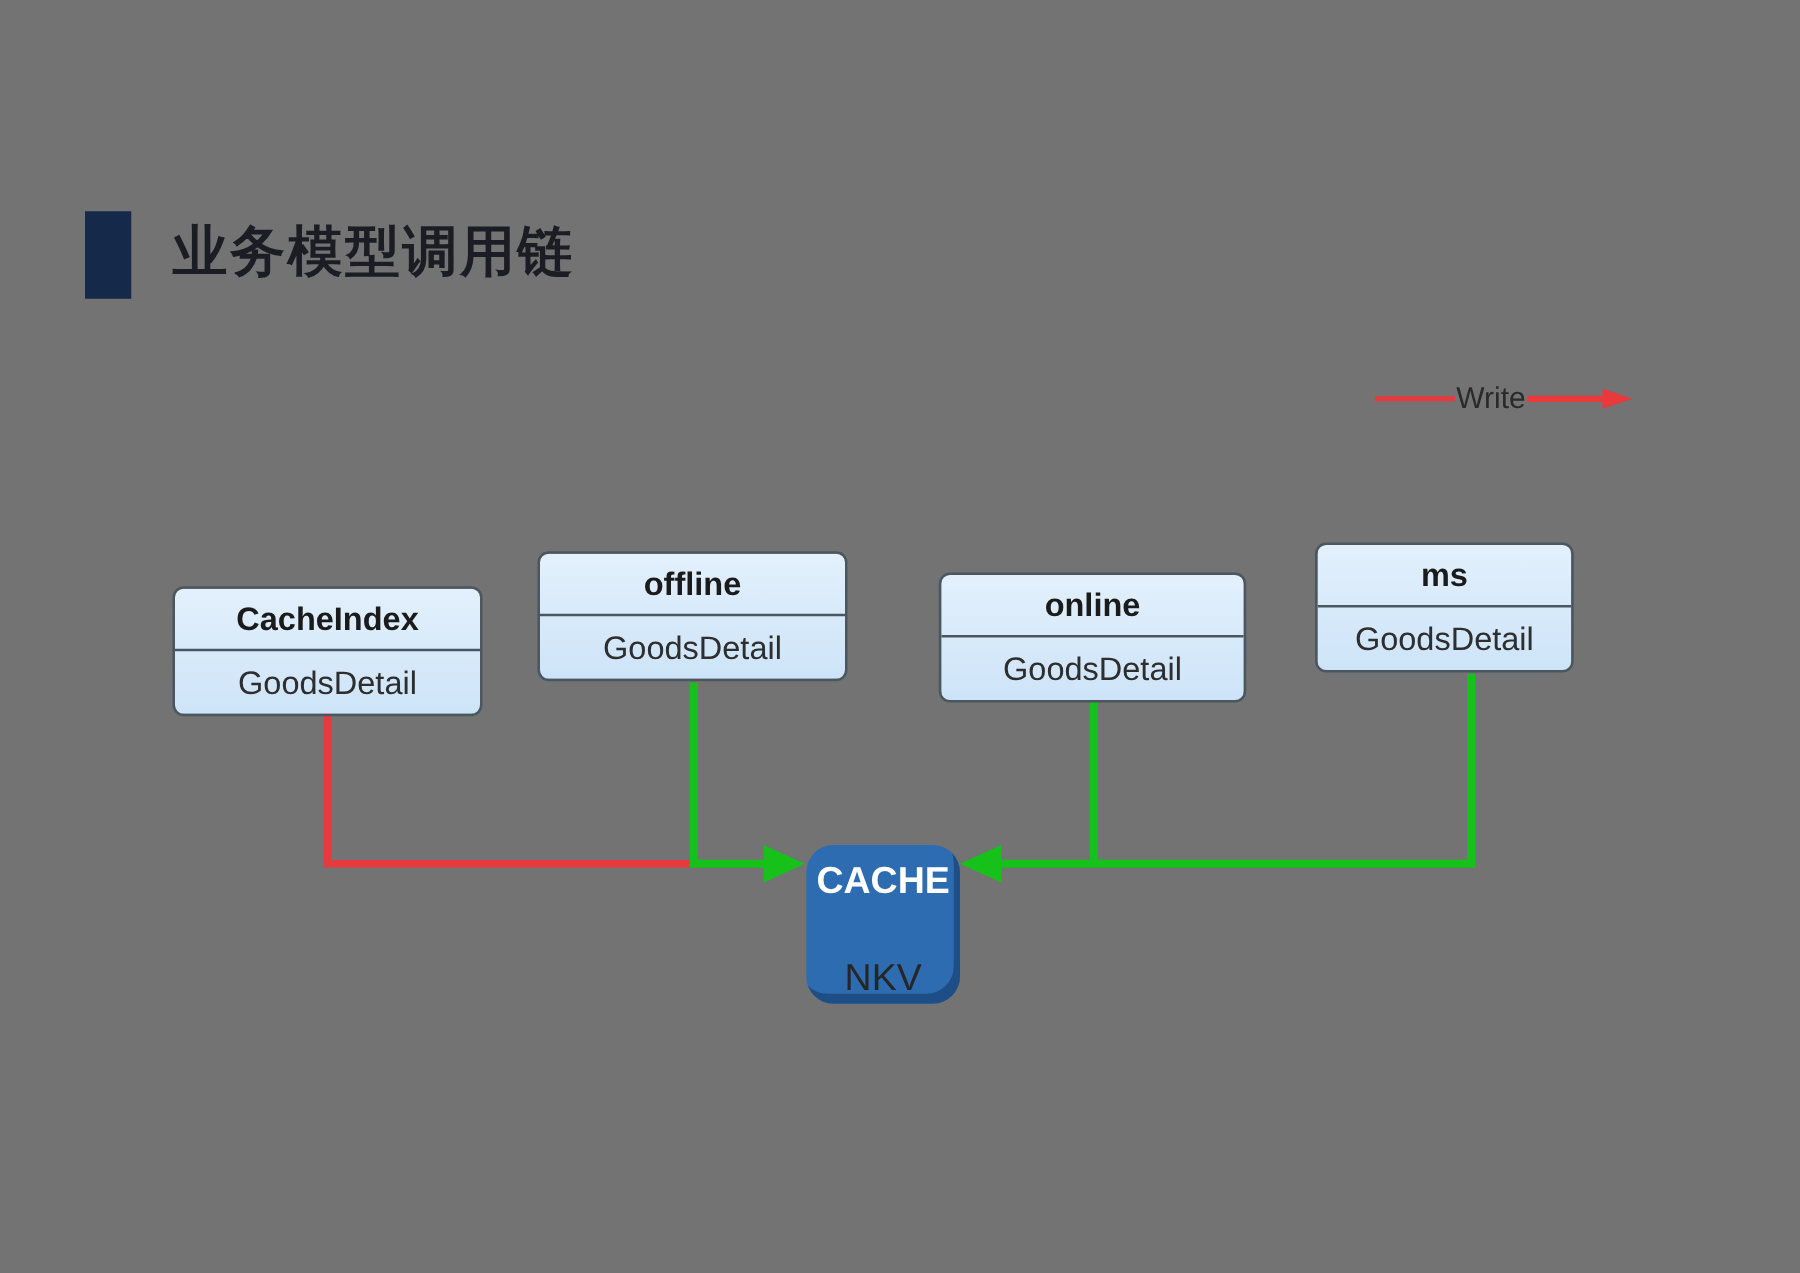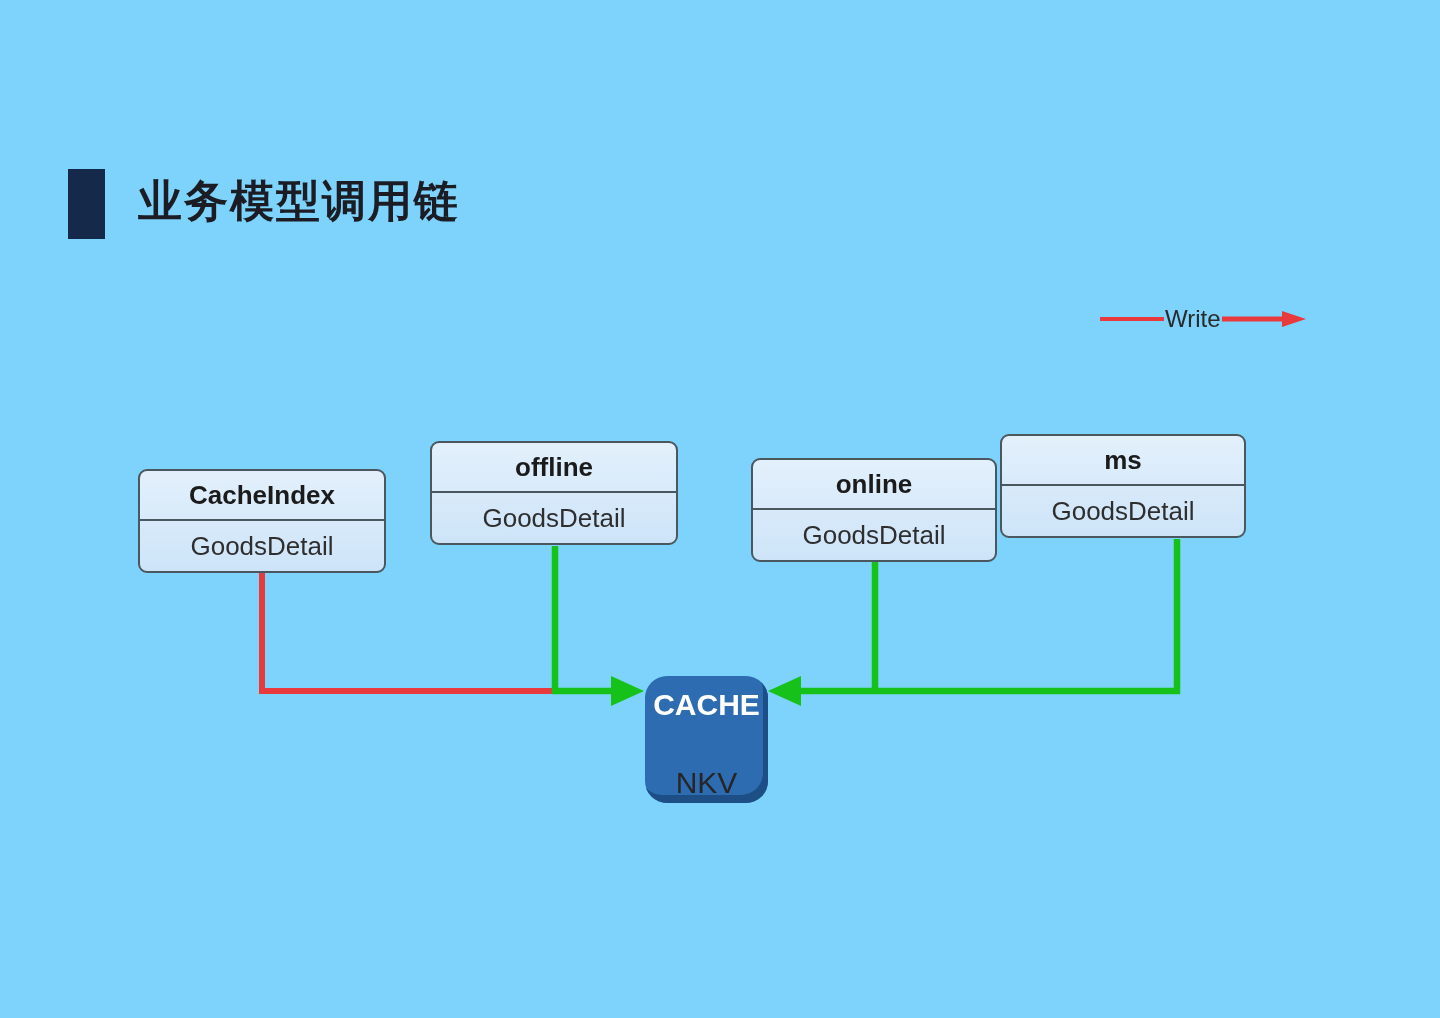--- a/index.html
+++ b/index.html
@@ -13,21 +13,21 @@
     --cache-shadow:#1d4e85;
     --text-dark:#1c1c24;
   }
   *{margin:0;padding:0;box-sizing:border-box;}
   html,body{background:#ffffff;}
   body{font-family:"Liberation Sans","DejaVu Sans",sans-serif;}
   .slide{
     position:relative;
     width:1440px;
     height:1018px;
-    background:#7dd3fc;
+    background:#737373;
     overflow:hidden;
   }
 
   
   .title-accent{
     position:absolute;
     left:68px;top:169px;
     width:37px;height:70px;
     background:var(--accent);
   }
@@ -90,21 +90,21 @@
   .node-value{
     height:50px;
     display:flex;align-items:center;justify-content:center;
     font-size:26px;
     color:#2e2e2e;
     border-radius:21px;
   }
   .node-cacheindex{left:138px;top:441px;margin-top:28px;}
   .node-offline{left:430px;top:441px;}
   .node-online{left:751px;top:434px;width:246px;margin-top:24px;}
-  .node-ms{left:1000px;top:434px;width:246px;text-align:center;}
+  .node-ms{left:1052px;top:434px;width:207px;text-align:center;}
 
   
   .connectors{
     position:absolute;
     left:0;top:0;
     width:1440px;height:1018px;
     pointer-events:none;
   }
   .conn{fill:none;stroke-linejoin:miter;stroke-linecap:butt;}
   .conn-write{stroke:var(--write);stroke-width:6;}

